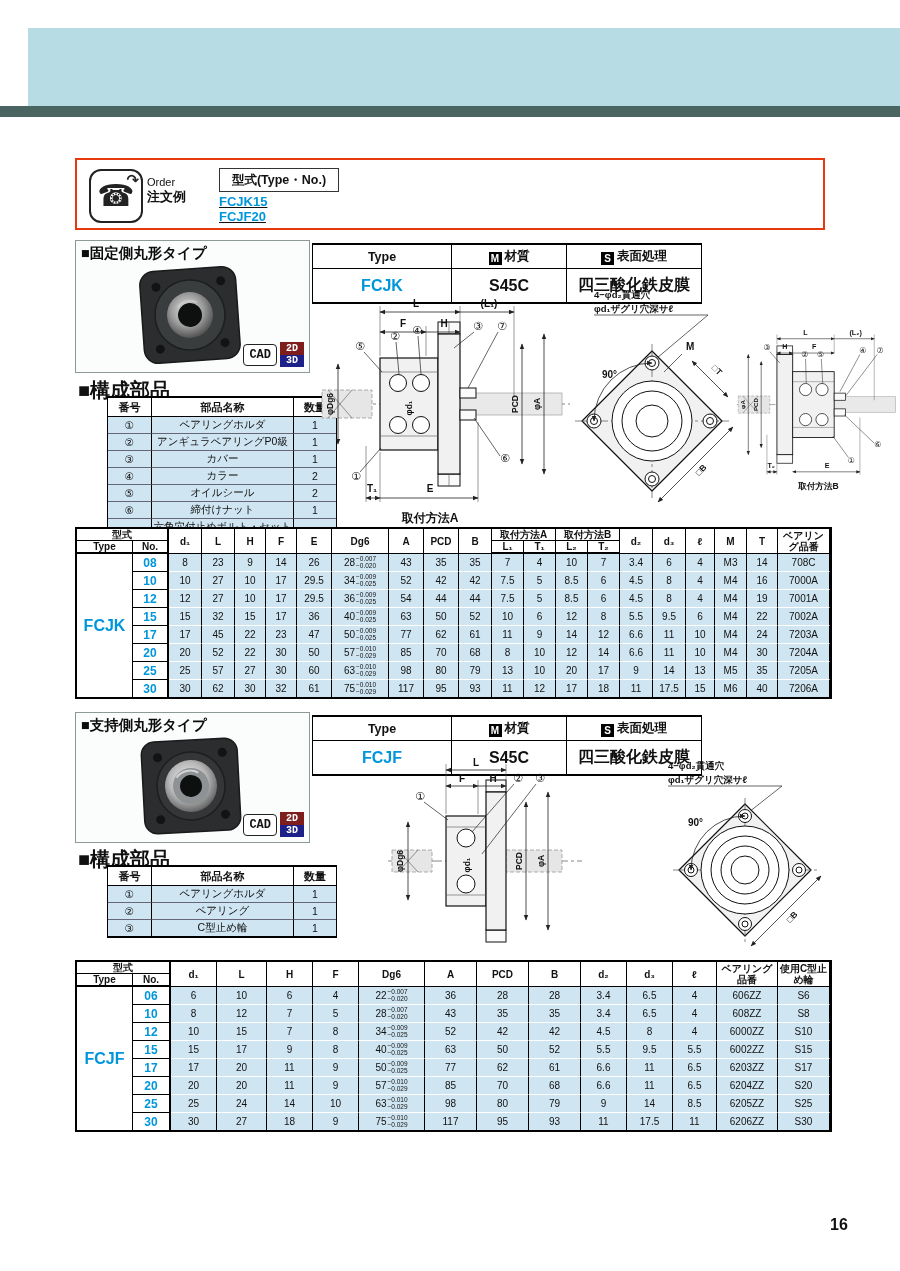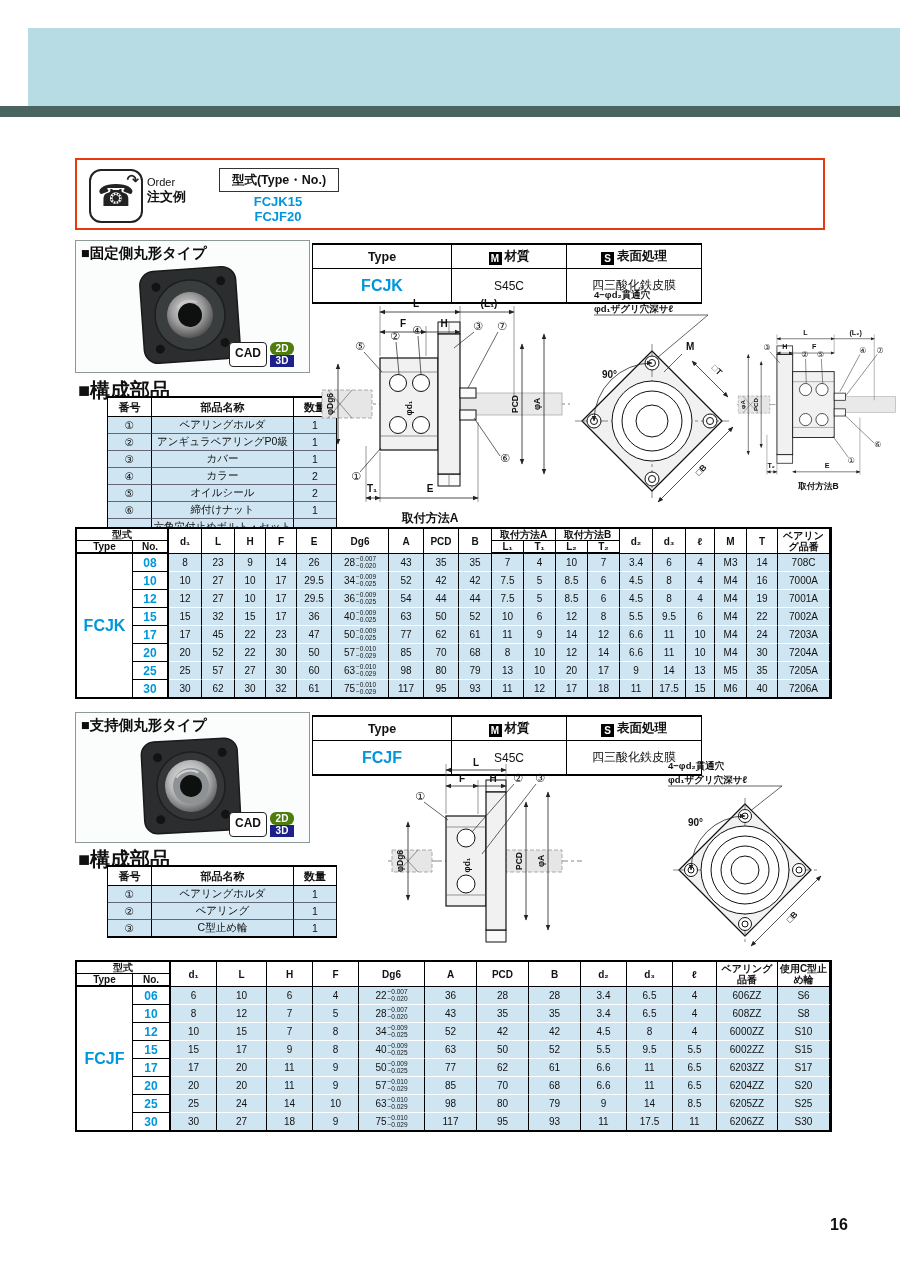--- a/index.html
+++ b/index.html
@@ -15,36 +15,36 @@
   .banner-strip{position:absolute;left:0;top:106px;width:900px;height:11px;background:#4a6462;}
   
   .order-box{position:absolute;left:75px;top:158px;width:746px;height:68px;border:2.5px solid #e8380d;background:#fff;}
   .phone-wrap{position:absolute;left:12px;top:9px;width:50px;height:50px;border:2.5px solid #222;border-radius:12px;background:#fff;display:flex;align-items:center;justify-content:center;}
   .phone-glyph{font-size:30px;line-height:30px;color:#222;}
   .phone-arrow{position:absolute;right:2px;top:0px;font-size:15px;font-weight:bold;color:#222;}
   .order-labels{position:absolute;left:70px;top:16px;}
   .order-en{font-size:11px;color:#111;}
   .order-jp{font-size:13px;font-weight:bold;color:#111;}
   .typebox{position:absolute;left:142px;top:8px;width:118px;height:22px;border:1.5px solid #333;display:flex;align-items:center;justify-content:center;font-size:12.5px;font-weight:bold;background:#fff;}
-  .order-examples{position:absolute;left:142px;top:34px;width:118px;text-align:center;}
+  .order-examples{position:absolute;left:142px;top:34px;width:118px;text-align:left;text-decoration:underline;}
   .order-examples div{font-size:13px;font-weight:bold;color:#0096db;line-height:15px;}
   
   .photo-box{position:absolute;border:1.5px solid #8d9899;background:#fbfcfc;}
   .sec-title{position:absolute;left:5px;top:3px;font-size:14.5px;font-weight:bold;color:#0c0c0c;}
-  .cad-badge{position:absolute;right:15px;bottom:5px;display:flex;}
+  .cad-badge{position:absolute;right:5px;bottom:5px;display:flex;align-items:center;font-family:Liberation Mono, monospace;}
   .cad-label{border:1.5px solid #222;border-radius:4px;background:#fff;font-size:12px;font-weight:bold;padding:3px 5px;margin-right:3px;}
   .cad-stack{display:flex;flex-direction:column;}
   .cad-2d,.cad-3d{color:#fff;font-size:10px;font-weight:bold;width:24px;height:12.5px;display:flex;align-items:center;justify-content:center;}
-  .cad-2d{background:#4d7c0f;border-radius:6px;}
+  .cad-2d{background:#7f1d1d;}
   .cad-3d{background:#1d2088;}
   
   .type-table{position:absolute;border-collapse:separate;border-spacing:0;width:390px;border-top:2.5px solid #000;border-bottom:2px solid #000;background:#fff;table-layout:fixed;}
   .type-table th{height:21px;font-size:12.5px;font-weight:bold;border-bottom:1.5px solid #000;border-right:1.5px solid #000;}
   .type-table th:first-child,.type-table td:first-child{border-left:1.5px solid #000;}
-  .type-table td{height:31px;text-align:center;border-right:1.5px solid #000;font-size:12px;}
+  .type-table td{height:31px;text-align:center;border-right:1.5px solid #000;font-size:16px;font-weight:bold;}
   .type-table .tt-type{font-size:16px;font-weight:bold;color:#0096db;}
   .sq-icon{display:inline-flex;width:13px;height:13px;background:#000;color:#fff;font-size:10px;font-weight:bold;align-items:center;justify-content:center;margin-right:3px;vertical-align:-2px;}
   
   .parts-title{position:absolute;font-size:20px;font-weight:bold;}
   .parts-table{position:absolute;border-collapse:separate;border-spacing:0;border:1.5px solid #000;border-top-width:2.5px;border-bottom-width:2.5px;table-layout:fixed;background:#fff;margin-left:29px;}
   .parts-table th{background:#fff;font-size:11px;font-weight:bold;border-bottom:1.5px solid #000;border-right:1px solid #000;height:16px;}
   .parts-table td{background:#cfe5f1;font-size:10.5px;text-align:center;border-bottom:1px solid #667;border-right:1px solid #000;}
   .parts-table th:last-child,.parts-table td:last-child{border-right:none;}
   .parts-table tr:last-child td{border-bottom:none;}
   

